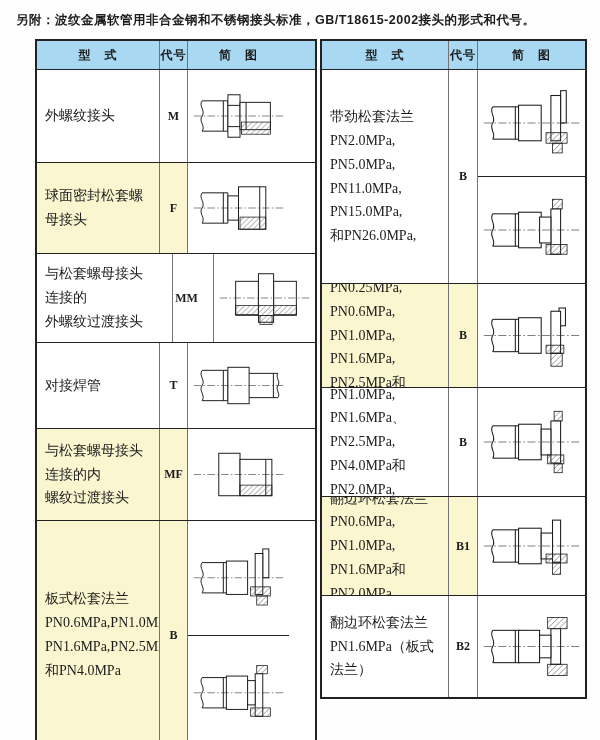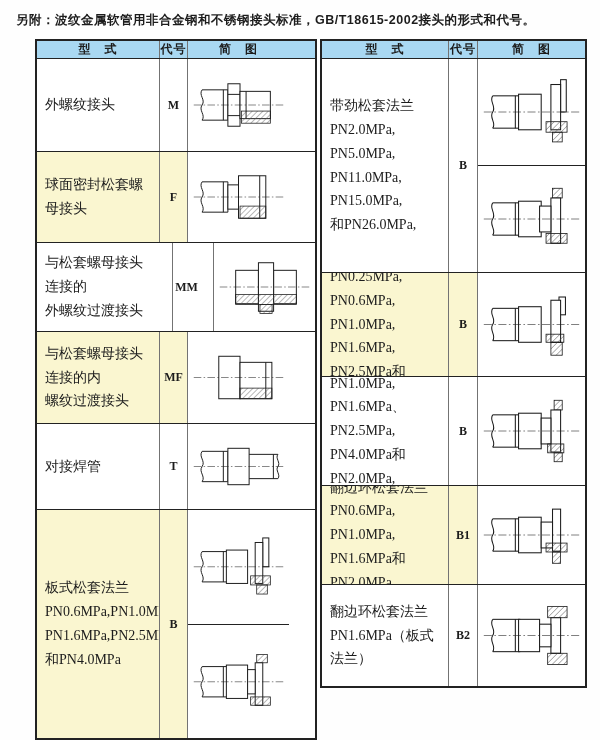--- a/index.html
+++ b/index.html
@@ -19,21 +19,21 @@
     position:absolute;left:35px;top:39px;
     display:flex;gap:3px;align-items:flex-start;
   }
   .tbl{
     border:2px solid #222;background:#fff;
   }
   .trow{
     display:grid;border-top:1px solid #222;box-sizing:border-box;
   }
   .trow.header{
-    border-top:none;background:var(--header-bg,#a9d8f2);height:17px;
+    border-top:none;background:var(--header-bg,#a9d8f2);height:28px;
   }
   .cell{
     border-left:1px solid #737373;box-sizing:border-box;
     display:flex;align-items:center;overflow:hidden;background:#fff;
   }
   .cell:first-child{border-left:none;}
   .hl .cell.type-cell,.hl .cell.code-cell{background:var(--highlight-bg,#faf6d0);}
   .header .cell{
     background:transparent;justify-content:center;
     font-family:"Liberation Sans","DejaVu Sans",sans-serif;
@@ -139,41 +139,20 @@
     <rect x="22" y="20" width="30" height="44" fill="#fff" stroke="#1c1c1c" stroke-width="1.3"></rect>
               <rect x="72" y="20" width="30" height="44" fill="#fff" stroke="#1c1c1c" stroke-width="1.3"></rect>
               <rect x="52" y="10" width="20" height="64" fill="#fff" stroke="#1c1c1c" stroke-width="1.3"></rect>
               <rect x="22" y="52" width="80" height="13" fill="url(#h3)" stroke="#1c1c1c" stroke-width="1"></rect>
               <rect x="54" y="65" width="16" height="12" fill="url(#h3)" stroke="#1c1c1c" stroke-width="1"></rect>
     <line x1="1" y1="42" x2="119" y2="42" stroke="#1c1c1c" stroke-width="0.7" stroke-dasharray="10 3 2 3"></line>
   </svg>
           </div>
         </div>
       </div>
-      <div class="trow hl" style="grid-template-columns: 122px 28px 102px; height: 92px;">
-        <div class="cell type-cell">与松套螺母接头连接的内
-螺纹过渡接头</div>
-        <div class="cell code-cell">MF</div>
-        <div class="cell diagram-cell">
-          <div class="sub">
-            <svg viewBox="0 0 120 84" preserveAspectRatio="xMidYMid meet">
-    <defs>
-                <pattern id="h4" width="5" height="5" patternUnits="userSpaceOnUse" patternTransform="rotate(45)">
-      <line x1="0" y1="0" x2="0" y2="5" stroke="#555" stroke-width="1.1"></line>
-                </pattern>
-              </defs>
-    <rect x="34" y="14" width="28" height="56" fill="#fff" stroke="#1c1c1c" stroke-width="1.3"></rect>
-              <rect x="62" y="22" width="42" height="48" fill="#fff" stroke="#1c1c1c" stroke-width="1.3"></rect>
-              <line x1="96" y1="22" x2="96" y2="70" stroke="#1c1c1c" stroke-width="1.3"></line>
-              <rect x="62" y="56" width="42" height="14" fill="url(#h4)" stroke="#1c1c1c" stroke-width="1"></rect>
-    <line x1="1" y1="42" x2="119" y2="42" stroke="#1c1c1c" stroke-width="0.7" stroke-dasharray="10 3 2 3"></line>
-  </svg>
-          </div>
-        </div>
-      </div>
       <div class="trow" style="grid-template-columns: 122px 28px 102px; height: 86px;">
         <div class="cell type-cell">对接焊管</div>
         <div class="cell code-cell">T</div>
         <div class="cell diagram-cell">
           <div class="sub">
             <svg viewBox="0 0 120 84" preserveAspectRatio="xMidYMid meet">
     <defs>
                 <pattern id="h5" width="5" height="5" patternUnits="userSpaceOnUse" patternTransform="rotate(45)">
       <line x1="0" y1="0" x2="0" y2="5" stroke="#555" stroke-width="1.1"></line>
                 </pattern>
@@ -185,20 +164,41 @@
                 <line x1="40" y1="22" x2="40" y2="62"></line>
     <path d="M12 22 c-5 7 5 13 0 20 c-5 7 5 13 0 20"></path>
               </g>
               <rect x="46" y="18" width="28" height="48" fill="#fff" stroke="#1c1c1c" stroke-width="1.3"></rect>
               <g stroke="#1c1c1c" fill="none" stroke-width="1.3">
            <line x1="74" y1="26" x2="112" y2="26"></line>
                 <line x1="74" y1="58" x2="112" y2="58"></line>
            <line x1="106" y1="26" x2="106" y2="58"></line>
            <path d="M112 26 c-4 5 4 11 0 16 c-4 5 4 11 0 16"></path>
               </g>
+    <line x1="1" y1="42" x2="119" y2="42" stroke="#1c1c1c" stroke-width="0.7" stroke-dasharray="10 3 2 3"></line>
+  </svg>
+          </div>
+        </div>
+      </div>
+      <div class="trow hl" style="grid-template-columns: 122px 28px 102px; height: 92px;">
+        <div class="cell type-cell">与松套螺母接头连接的内
+螺纹过渡接头</div>
+        <div class="cell code-cell">MF</div>
+        <div class="cell diagram-cell">
+          <div class="sub">
+            <svg viewBox="0 0 120 84" preserveAspectRatio="xMidYMid meet">
+    <defs>
+                <pattern id="h4" width="5" height="5" patternUnits="userSpaceOnUse" patternTransform="rotate(45)">
+      <line x1="0" y1="0" x2="0" y2="5" stroke="#555" stroke-width="1.1"></line>
+                </pattern>
+              </defs>
+    <rect x="34" y="14" width="28" height="56" fill="#fff" stroke="#1c1c1c" stroke-width="1.3"></rect>
+              <rect x="62" y="22" width="42" height="48" fill="#fff" stroke="#1c1c1c" stroke-width="1.3"></rect>
+              <line x1="96" y1="22" x2="96" y2="70" stroke="#1c1c1c" stroke-width="1.3"></line>
+              <rect x="62" y="56" width="42" height="14" fill="url(#h4)" stroke="#1c1c1c" stroke-width="1"></rect>
     <line x1="1" y1="42" x2="119" y2="42" stroke="#1c1c1c" stroke-width="0.7" stroke-dasharray="10 3 2 3"></line>
   </svg>
           </div>
         </div>
       </div>
       <div class="trow hl" style="grid-template-columns: 122px 28px 102px; height: 229px;">
         <div class="cell type-cell">板式松套法兰
 PN0.6MPa,PN1.0MPa,
 PN1.6MPa,PN2.5MPa,
 和PN4.0MPa</div>

